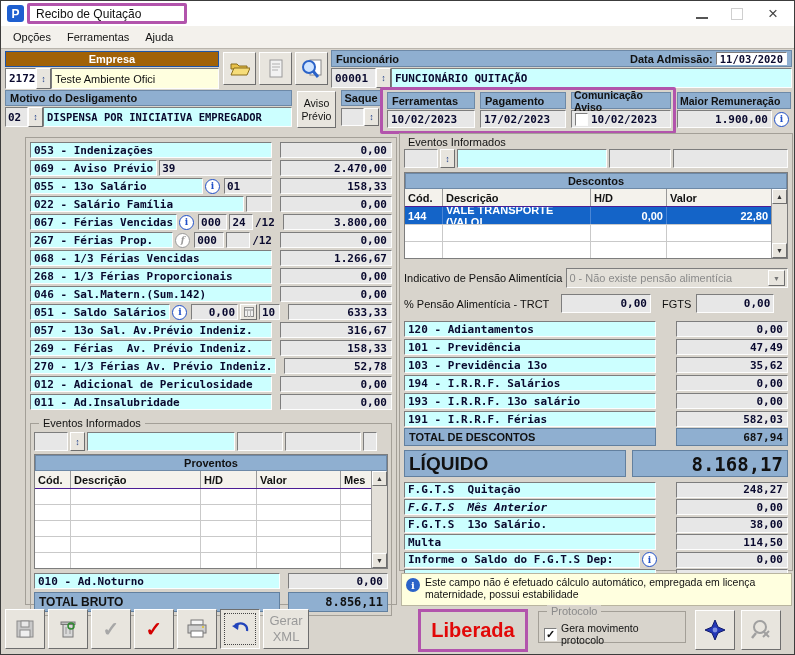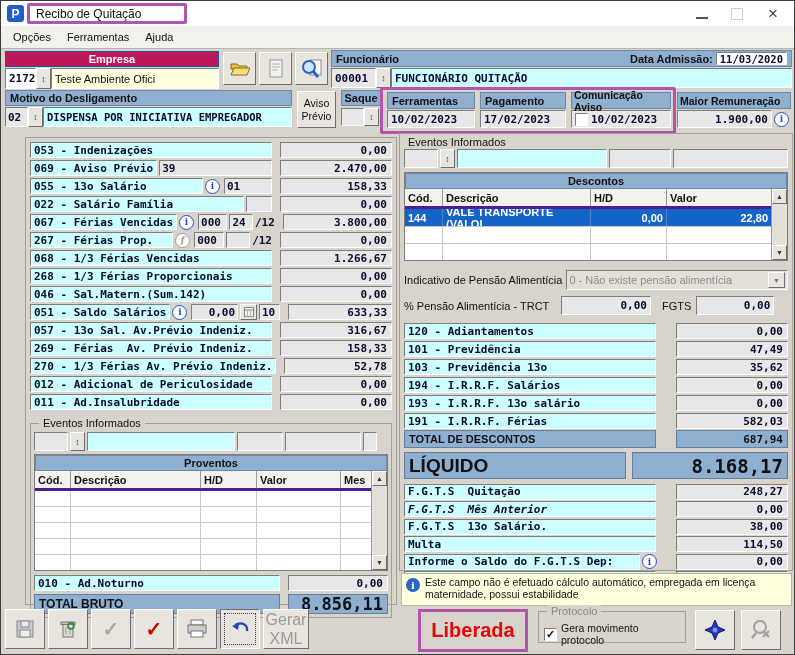--- a/index.html
+++ b/index.html
@@ -46,21 +46,21 @@
         font-family:"DejaVu Serif",serif;font-weight:bold;font-size:9px;display:inline-flex;align-items:center;
         justify-content:center;margin:0 2px;flex:0 0 auto;}
   .iico::before{content:"i";}
   .fico{border-color:#9a9a9a;color:#9a9a9a;font-style:italic;}
   .fico::before{content:"f";}
   
   .grid{border:1px solid #7d7d7d;background:#fff;}
   .grid-title{height:16px;justify-content:center;}
   .gwrap{display:flex;}
   .gleft{flex:1;}
-  .gcols{display:flex;height:17px;background:#f4f2ec;border-bottom:3px solid #4c1d95;}
+  .gcols{display:flex;height:17px;background:#f4f2ec;border-bottom:1px solid #4c1d95;}
   .gc{font-weight:bold;padding:1px 3px;border-right:1px solid #999;box-sizing:border-box;display:flex;align-items:center;}
   .grow{display:flex;height:15px;border-bottom:1px solid #c9c9c9;}
   .gcell{border-right:1px solid #c9c9c9;box-sizing:border-box;padding:0 3px;display:flex;align-items:center;overflow:hidden;}
   .sel{background:#1464c8;color:#fff;font-weight:bold;height:17px;}
   .sel .gcell{border-right-color:#4a86d6;color:#fff;}
   .sbar{width:15px;display:flex;flex-direction:column;justify-content:space-between;background:#e3e0d9;border-left:1px solid #999;}
   .sb{height:15px;font-size:7px;color:#333;}
   .sb-up::before{content:"▲";} .sb-dn::before{content:"▼";}
   
   .gbox{border:1px solid #a39f97;position:relative;box-sizing:border-box;}
@@ -113,21 +113,21 @@
 
   <div class="menubar">
     <div class="menu-item">Opções</div>
     <div class="menu-item">Ferramentas</div>
     <div class="menu-item">Ajuda</div>
   </div>
 
   <div class="content">
 
     <div class="abs" style="left:4px;top:2px;width:214px;">
-      <div class="hdr" style="background:#be185d;border-color:#1d54a8;color:#fff;justify-content:center;text-align:center;">Empresa</div>
+      <div class="hdr" style="background:#a16207;border-color:#1d54a8;color:#fff;justify-content:center;text-align:center;">Empresa</div>
       <div style="display:flex;height:21px;margin-top:1px;">
         <div class="inset white mono" style="width:31px;">2172</div>
         <div class="spin"></div>
         <div class="inset yellow" style="flex:1;">Teste Ambiente Ofici</div>
       </div>
     </div>
 
     <div class="abs btn" style="left:222px;top:3px;width:33px;height:33px;">
       <svg width="20" height="16" viewBox="0 0 20 16">
         <path d="M1 3 h6 l2 2 h8 v3 h-16 z" fill="#e8c14a" stroke="#8a6d1a"></path>
@@ -356,21 +356,21 @@
               <div class="btn sb sb-dn"></div>
             </div>
           </div>
         </div>
         <div style="display:flex;height:18px;margin-top:3px;align-items:center;">
           <div class="vlab mono">010 - Ad.Noturno</div>
           <div class="vval mono" style="width:100px;">0,00</div>
         </div>
         <div style="display:flex;height:20px;margin-top:2px;align-items:center;">
           <div class="tbar" style="flex:1;height:20px;font-size:12px;">TOTAL BRUTO</div>
-          <div class="tbar tval" style="width:100px;height:20px;margin-left:8px;font-size:17px;">8.856,11</div>
+          <div class="tbar tval" style="width:100px;height:20px;margin-left:8px;font-size:12px;">8.856,11</div>
         </div>
       </div>
     </div>
 
     <div class="abs" style="left:4px;top:560px;display:flex;gap:3px;">
       <div class="btn tool">
         <svg width="20" height="20" viewBox="0 0 20 20">
           <rect x="2" y="2" width="16" height="16" fill="#c9c9c9" stroke="#8a8a8a"></rect>
           <rect x="6" y="2" width="8" height="6" fill="#e8e8e8" stroke="#8a8a8a"></rect>
           <rect x="5" y="11" width="10" height="7" fill="#efefef" stroke="#8a8a8a"></rect>
@@ -394,21 +394,21 @@
           <rect x="5" y="12" width="12" height="6" fill="#ffffff" stroke="#777"></rect>
           <circle cx="17" cy="8" r="1" fill="#e0c020"></circle>
         </svg>
       </div>
       <div class="btn tool focusring">
         <svg width="20" height="16" viewBox="0 0 20 16">
           <path d="M5 4 C12 0 18 4 17 10" fill="none" stroke="#2244bb" stroke-width="2.2"></path>
           <polygon points="2,5 9,2 8,9" fill="#2244bb"></polygon>
         </svg>
       </div>
-      <div class="btn tool dis" style="width:46px;font-size:16px;text-align:center;line-height:1.2;color:#9a9a9a;">Gerar XML</div>
+      <div class="btn tool dis" style="width:46px;font-size:13px;text-align:center;line-height:1.2;color:#9a9a9a;">Gerar XML</div>
     </div>
 
     <div class="abs" style="left:398px;top:84px;width:394px;height:438px;border:1px solid #a39f97;padding:2px 4px;">
 
       <div style="padding-left:4px;">Eventos Informados</div>
       <div style="display:flex;height:19px;gap:2px;margin-top:1px;">
         <div class="inset" style="width:34px;"></div>
         <div class="spin" style="height:19px;"></div>
         <div class="inset cyan" style="width:150px;"></div>
         <div class="inset" style="width:62px;"></div>

